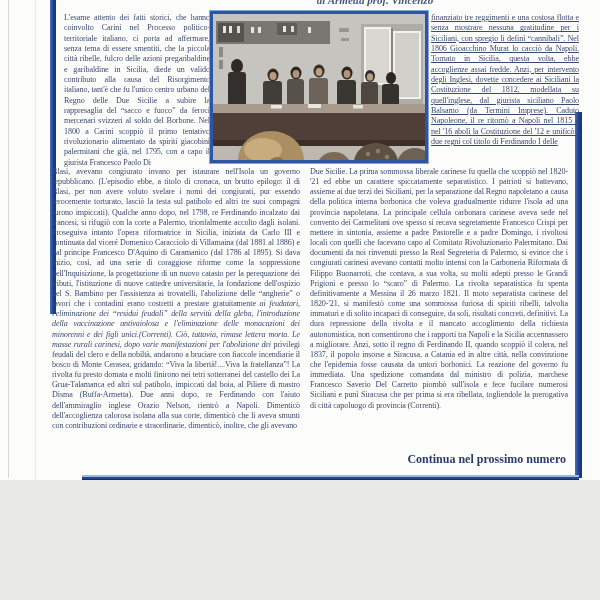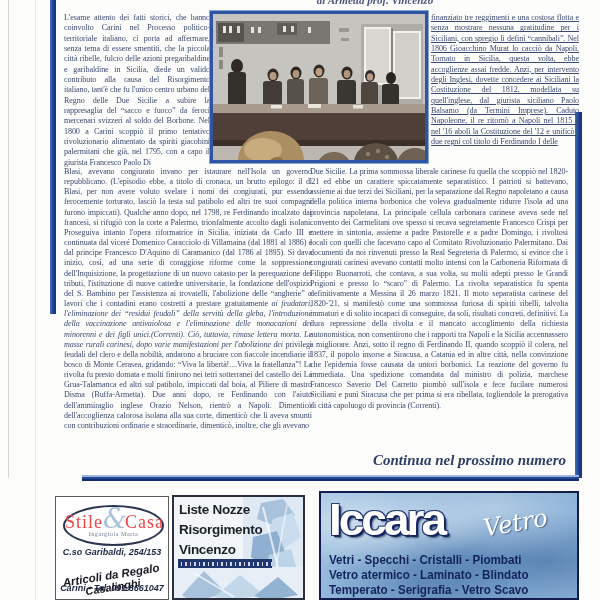--- a/index.html
+++ b/index.html
@@ -1,32 +1,32 @@
 <!DOCTYPE html>
 <html><head>
 <meta charset="utf-8">
 <style>
   html,body{margin:0;padding:0;background:#e9e9e7;}
-  .page{position:relative;width:600px;height:600px;background:#fcfcfa;overflow:hidden;
+  .page{position:relative;width:600px;height:480px;background:#fcfcfa;overflow:hidden;
         font-family:"Liberation Serif",serif;}
   .scanline{position:absolute;width:1px;background:#d6d6d2;}
   .byline{position:absolute;top:-6px;left:220px;width:310px;text-align:center;
           font-style:italic;font-weight:bold;font-size:11px;color:#4a567c;}
   .bar{position:absolute;background:linear-gradient(to right,#4a71bd,#1c3f8e 55%,#16347a);}
   .bar-left{left:50px;top:0;width:6px;height:314px;}
   .bar-right{left:575px;top:112px;width:7px;height:366px;}
   .col{position:absolute;font-size:8.1px;line-height:10.35px;text-align:justify;
        color:#3c4b72;letter-spacing:-0.1px;overflow:hidden;}
   .col .ital{font-style:italic;}
   .narrow-left{left:64px;top:13px;width:146px;height:154px;}
   .narrow-right{left:431px;top:13px;width:148px;height:156px;text-decoration:underline;}
-  .wide-left{left:64px;top:167px;width:248px;height:303px;line-height:10.15px;}
+  .wide-left{left:52px;top:167px;width:248px;height:303px;line-height:10.15px;}
   .wide-right{left:310px;top:167px;width:258px;height:283px;line-height:10.15px;}
   .continua{position:absolute;left:321px;top:452px;width:245px;text-align:right;
-            font-weight:bold;font-style:italic;font-size:15px;color:#2c3d68;}
+            font-weight:bold;font-size:12px;color:#2c3d68;}
   .photo{position:absolute;left:210px;top:11px;width:212px;height:146px;
          border:3px solid #2e55a5;outline:1px solid #8aa6d0;background:#c6c4bf;}
   .photo svg{display:block;}
   .rule{position:absolute;left:82px;top:475px;width:497px;height:6px;
         background:linear-gradient(to bottom,#9db8da 0 1.5px,#24479a 1.5px 3.5px,#122e6e 3.5px 100%);}
   
   .ad{position:absolute;box-sizing:border-box;}
   .ad-stile{left:55px;top:496px;width:114px;height:104px;border:1px solid #5b5b5b;background:#ffffff;}
   .oval{position:absolute;left:7px;top:8px;width:97px;height:37px;border:2px solid #2a3550;
         border-radius:50%;background:#fff;}

